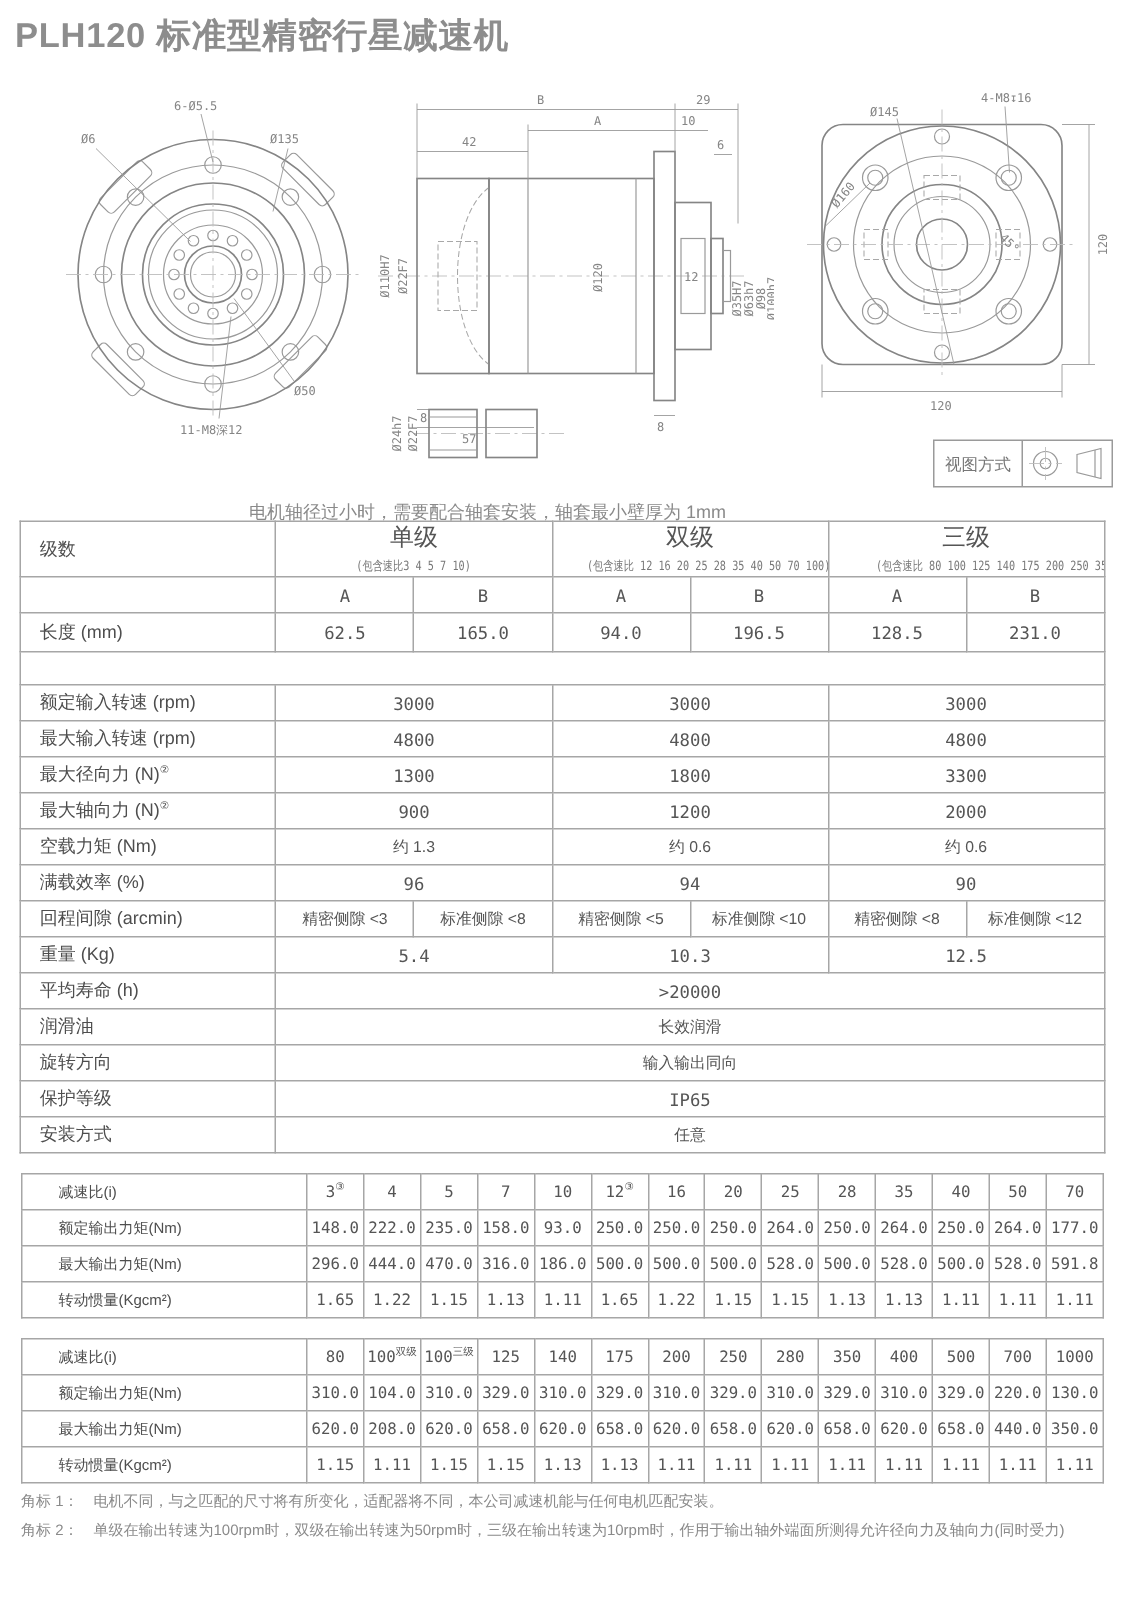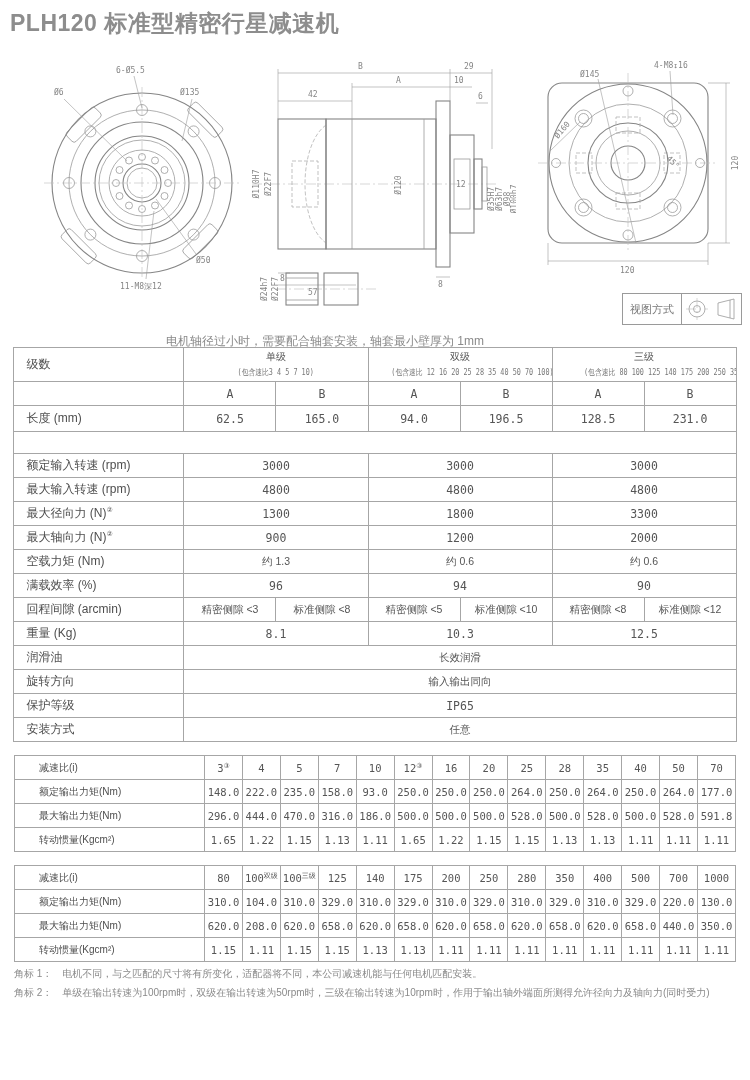--- a/index.html
+++ b/index.html
@@ -24,21 +24,21 @@
   .spec{margin-top:8px;}
   .spec th,.spec td{border:1px solid #a6a6a6;height:23px;text-align:center;font-weight:normal;
         font-size:11.5px;color:#555;font-family:"DejaVu Sans Mono","Liberation Sans",monospace;
         overflow:hidden;padding:0 2px;}
   .spec th.lbl{text-align:left;padding-left:12px;font-family:"Liberation Sans","DejaVu Sans",sans-serif;
         font-size:12px;color:#4e4e4e;}
   .spec tr.hdr th{height:33px;}
   .spec tr.ab td{height:21px;}
   .spec tr.len td{height:25px;}
   .spec tr.spacer td{height:21px;border-top:1px solid #a6a6a6;border-bottom:1px solid #a6a6a6;}
-  .grp-name{font-size:10px;color:#555;font-family:"Liberation Sans","DejaVu Sans",sans-serif;}
+  .grp-name{font-size:16px;color:#555;font-family:"Liberation Sans","DejaVu Sans",sans-serif;}
   .sub{display:inline-block;transform:scaleX(.8);transform-origin:center;white-space:nowrap;
        font-size:8.5px;color:#777;}
   td.txt,.spec td.txt{font-family:"Liberation Sans","DejaVu Sans",sans-serif;font-size:10.5px;white-space:nowrap;}
   .ratio{margin-top:13px;}
   .ratio th,.ratio td{border:1px solid #a6a6a6;height:23px;text-align:center;font-weight:normal;
         font-size:10.5px;color:#555;font-family:"DejaVu Sans Mono","Liberation Sans",monospace;
         overflow:hidden;padding:0 1px;}
   .ratio th{text-align:left;padding-left:24px;font-family:"Liberation Sans","DejaVu Sans",sans-serif;
         font-size:10px;color:#4e4e4e;white-space:nowrap;}
   sup{font-size:7px;line-height:0;vertical-align:super;}
@@ -300,23 +300,27 @@
         <th class="lbl">回程间隙 (arcmin)</th>
         <td class="txt">精密侧隙 &lt;3</td>
         <td class="txt">标准侧隙 &lt;8</td>
         <td class="txt">精密侧隙 &lt;5</td>
         <td class="txt">标准侧隙 &lt;10</td>
         <td class="txt">精密侧隙 &lt;8</td>
         <td class="txt">标准侧隙 &lt;12</td>
       </tr>
       <tr>
         <th class="lbl">重量 (Kg)</th>
-        <td colspan="2">8.1</td>
+        <td colspan="2">5.4</td>
         <td colspan="2">10.3</td>
         <td colspan="2">12.5</td>
+      </tr>
+      <tr>
+        <th class="lbl">平均寿命 (h)</th>
+        <td colspan="6">&gt;20000</td>
       </tr>
       <tr>
         <th class="lbl">润滑油</th>
         <td colspan="6" class="txt">长效润滑</td>
       </tr>
       <tr>
         <th class="lbl">旋转方向</th>
         <td colspan="6" class="txt">输入输出同向</td>
       </tr>
       <tr>

